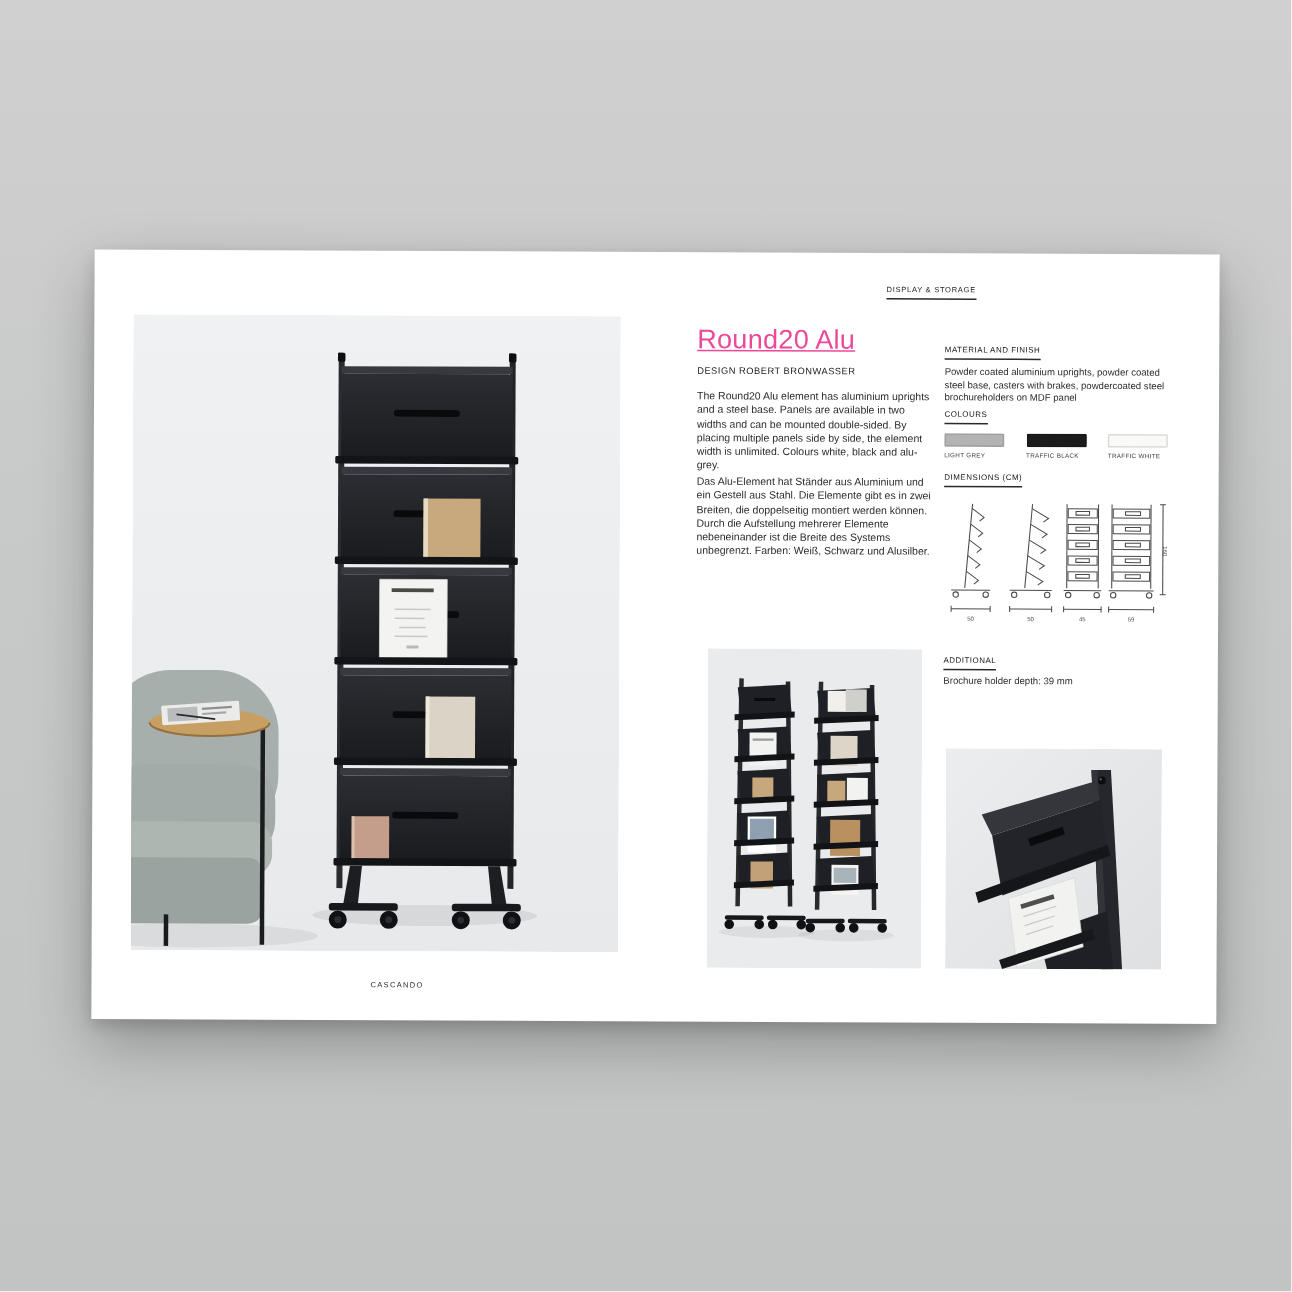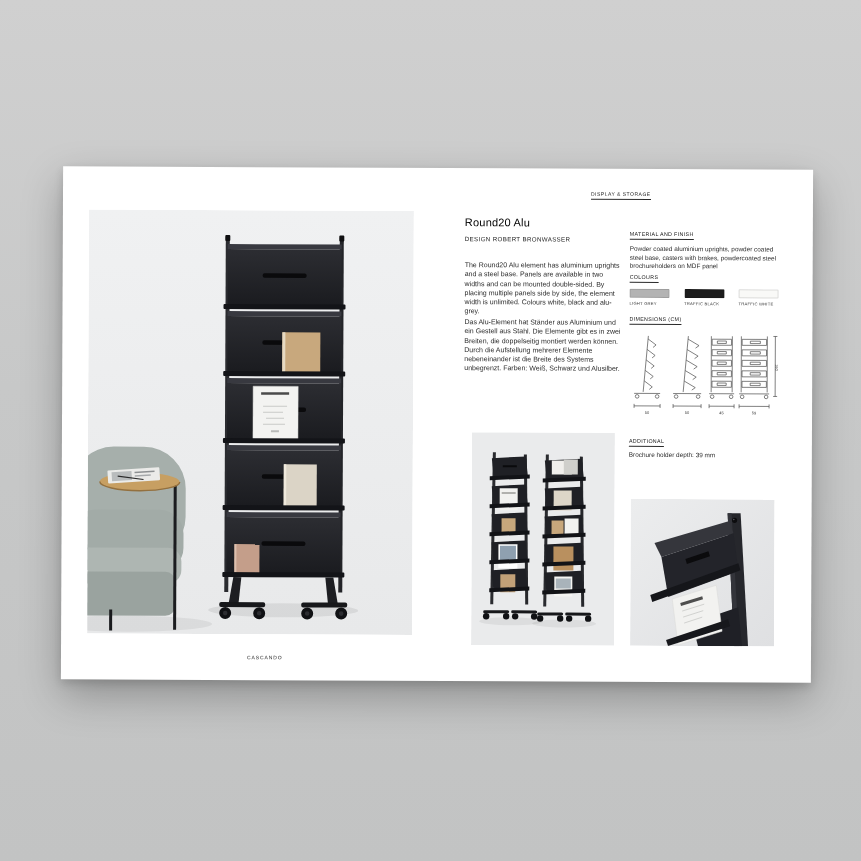--- a/index.html
+++ b/index.html
@@ -15,21 +15,21 @@
   }
   .category{
     position:absolute;left:528px;top:22px;font-size:5px;letter-spacing:.5px;
     color:#1a1a1a;border-bottom:1px solid #2a2a2a;padding-bottom:2px;white-space:nowrap;
   }
   .photo{position:absolute;overflow:hidden;}
   .photo-main{left:26px;top:43px;width:325px;height:424px;}
   .photo-mid{left:410px;top:264px;width:143px;height:213px;}
   .photo-detail{left:569px;top:330px;width:144px;height:147px;}
   .title-block{position:absolute;left:402px;top:48px;width:170px;}
-  .title{font-size:11px;color:#000000;letter-spacing:.2px;}
+  .title{font-size:18px;color:#ec4899;letter-spacing:.2px;text-decoration:underline;}
   .designer{margin-top:7px;font-size:6.2px;letter-spacing:.35px;color:#222;white-space:nowrap;}
   .desc{position:absolute;left:402px;width:158px;font-size:7px;line-height:9.3px;color:#2c2c2c;}
   .desc-en{top:92px;}
   .desc-de{top:149px;}
   .rcol{position:absolute;left:567px;width:149px;}
   .sec-head{font-size:5.3px;letter-spacing:.35px;color:#161616;border-bottom:1px solid #2a2a2a;
             display:inline-block;padding-bottom:1.5px;white-space:nowrap;}
   .rc-material{top:53px;}
   .rc-material .body{margin-top:5px;font-size:6.4px;line-height:8.6px;color:#2d2d2d;}
   .rc-colours{top:96px;}

